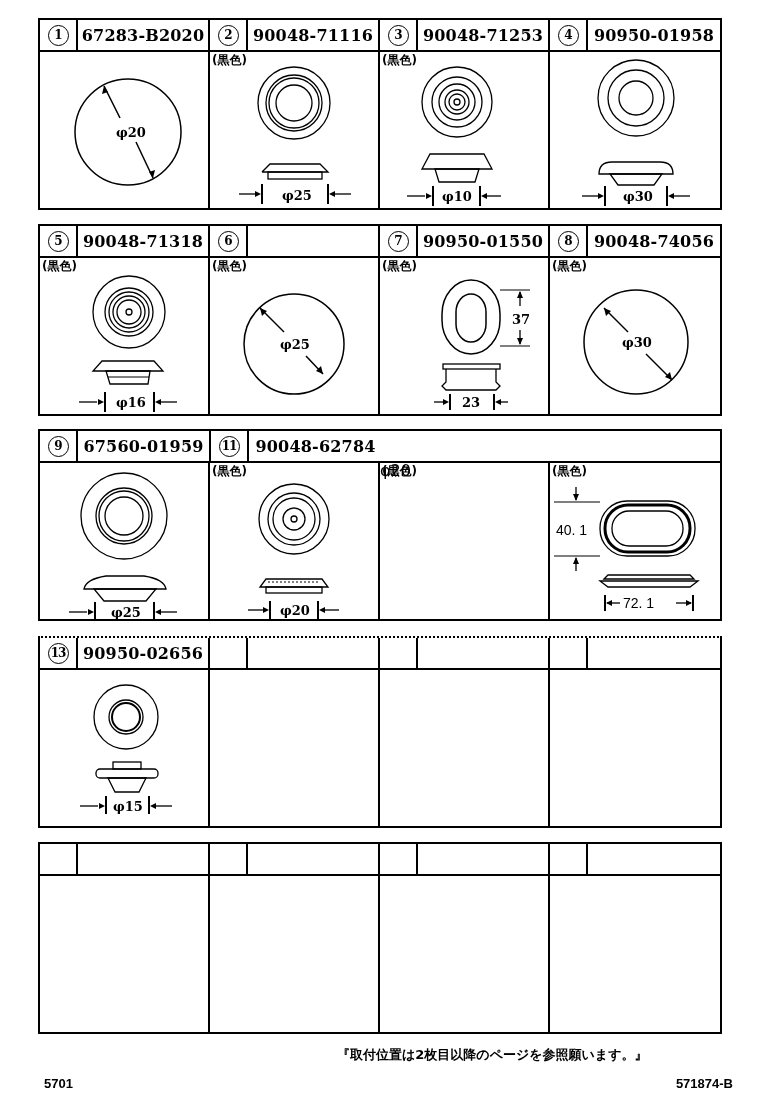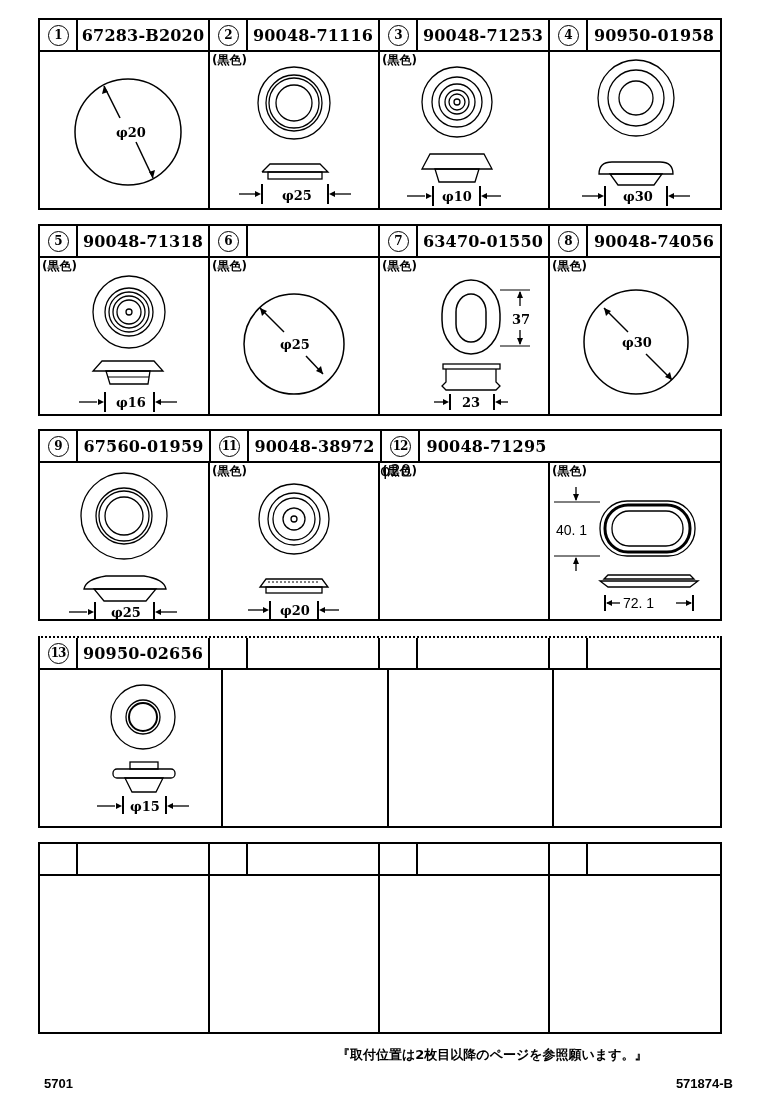--- a/index.html
+++ b/index.html
@@ -138,21 +138,21 @@
     </div>
     <div class="hcell">
       <div class="num">
           <span class="circ">6</span>
         </div>
     </div>
     <div class="hcell">
       <div class="num">
           <span class="circ">7</span>
         </div>
-      <div class="pn">63470-01550</div>
+      <div class="pn">90950-01550</div>
     </div>
     <div class="hcell">
       <div class="num">
           <span class="circ">8</span>
         </div>
       <div class="pn">90048-74056</div>
     </div>
   </div>
   <div class="body" style="top:30px;">
 
@@ -233,27 +233,21 @@
     <div class="hcell">
       <div class="num">
           <span class="circ">9</span>
         </div>
       <div class="pn">67560-01959</div>
     </div>
     <div class="hcell">
       <div class="num">
           <span class="circ">11</span>
         </div>
-      <div class="pn">90048-38972</div>
-    </div>
-    <div class="hcell">
-      <div class="num">
-          <span class="circ">12</span>
-        </div>
-      <div class="pn">90048-71295</div>
+      <div class="pn">90048-62784</div>
     </div>
   </div>
   <div class="body" style="top:30px;">
 
     <div class="bcell">
       <svg width="171" height="160">
         <circle cx="84" cy="55" r="43" fill="none" stroke="#000" stroke-width="1.3"></circle>
         <circle cx="84" cy="55" r="28" fill="none" stroke="#000" stroke-width="1.3"></circle>
         <circle cx="84" cy="55" r="25" fill="none" stroke="#000" stroke-width="1.3"></circle>
         <circle cx="84" cy="55" r="19" fill="none" stroke="#000" stroke-width="1.3"></circle>
@@ -344,21 +338,21 @@
     </div>
     <div class="hcell">
       <div class="num"></div>
         <div class="pn"></div>
     </div>
     <div class="hcell">
       <div class="num"></div>
         <div class="pn"></div>
     </div>
   </div>
-  <div class="body" style="top:30px;margin-left:17px;">
+  <div class="body" style="top:30px;">
 
     <div class="bcell">
       <svg width="171" height="160">
         <circle cx="86" cy="49" r="32" fill="none" stroke="#000" stroke-width="1.3"></circle>
         <circle cx="86" cy="49" r="17" fill="none" stroke="#000" stroke-width="1.3"></circle>
         <circle cx="86" cy="49" r="14" fill="none" stroke="#000" stroke-width="2"></circle>
         <rect x="73" y="94" width="28" height="7" fill="none" stroke="#000" stroke-width="1.3"></rect>
         <rect x="56" y="101" width="62" height="9" rx="4" ry="4" fill="none" stroke="#000" stroke-width="1.3"></rect>
         <polygon points="68,110 106,110 99,124 75,124" fill="none" stroke="#000" stroke-width="1.3"></polygon>
         <line x1="40" y1="138" x2="58" y2="138" stroke="#000" stroke-width="1.3"></line>

